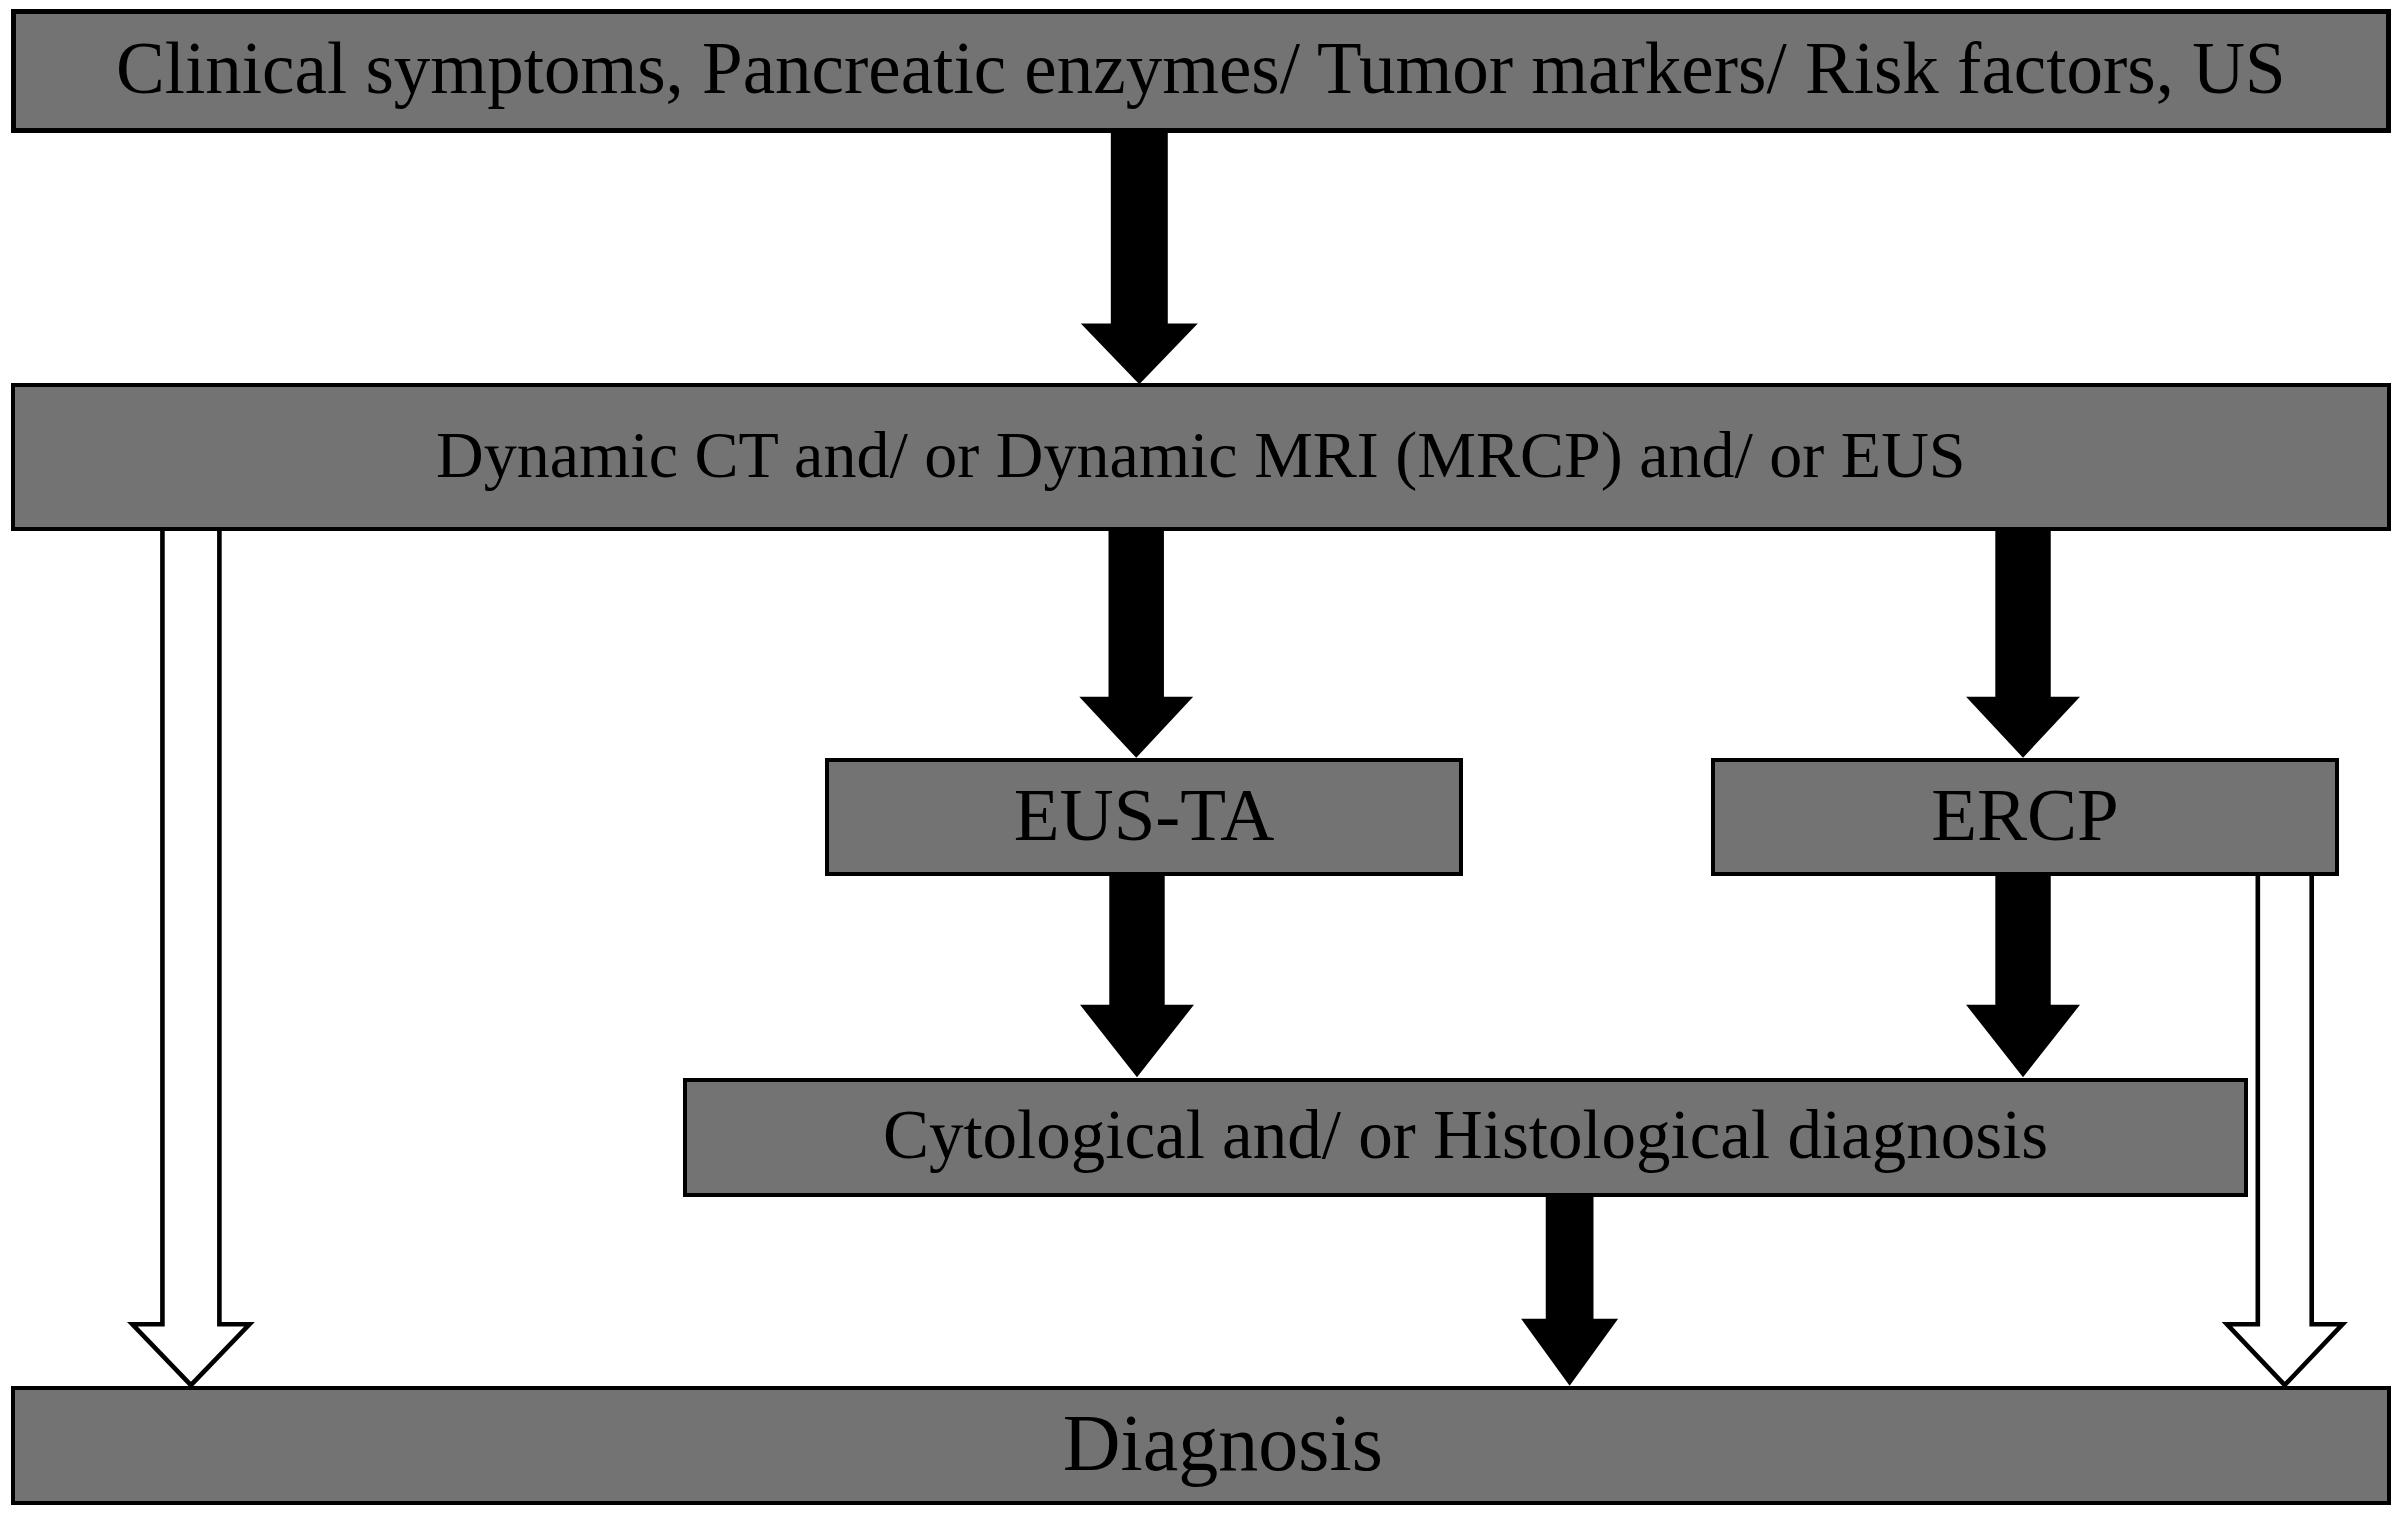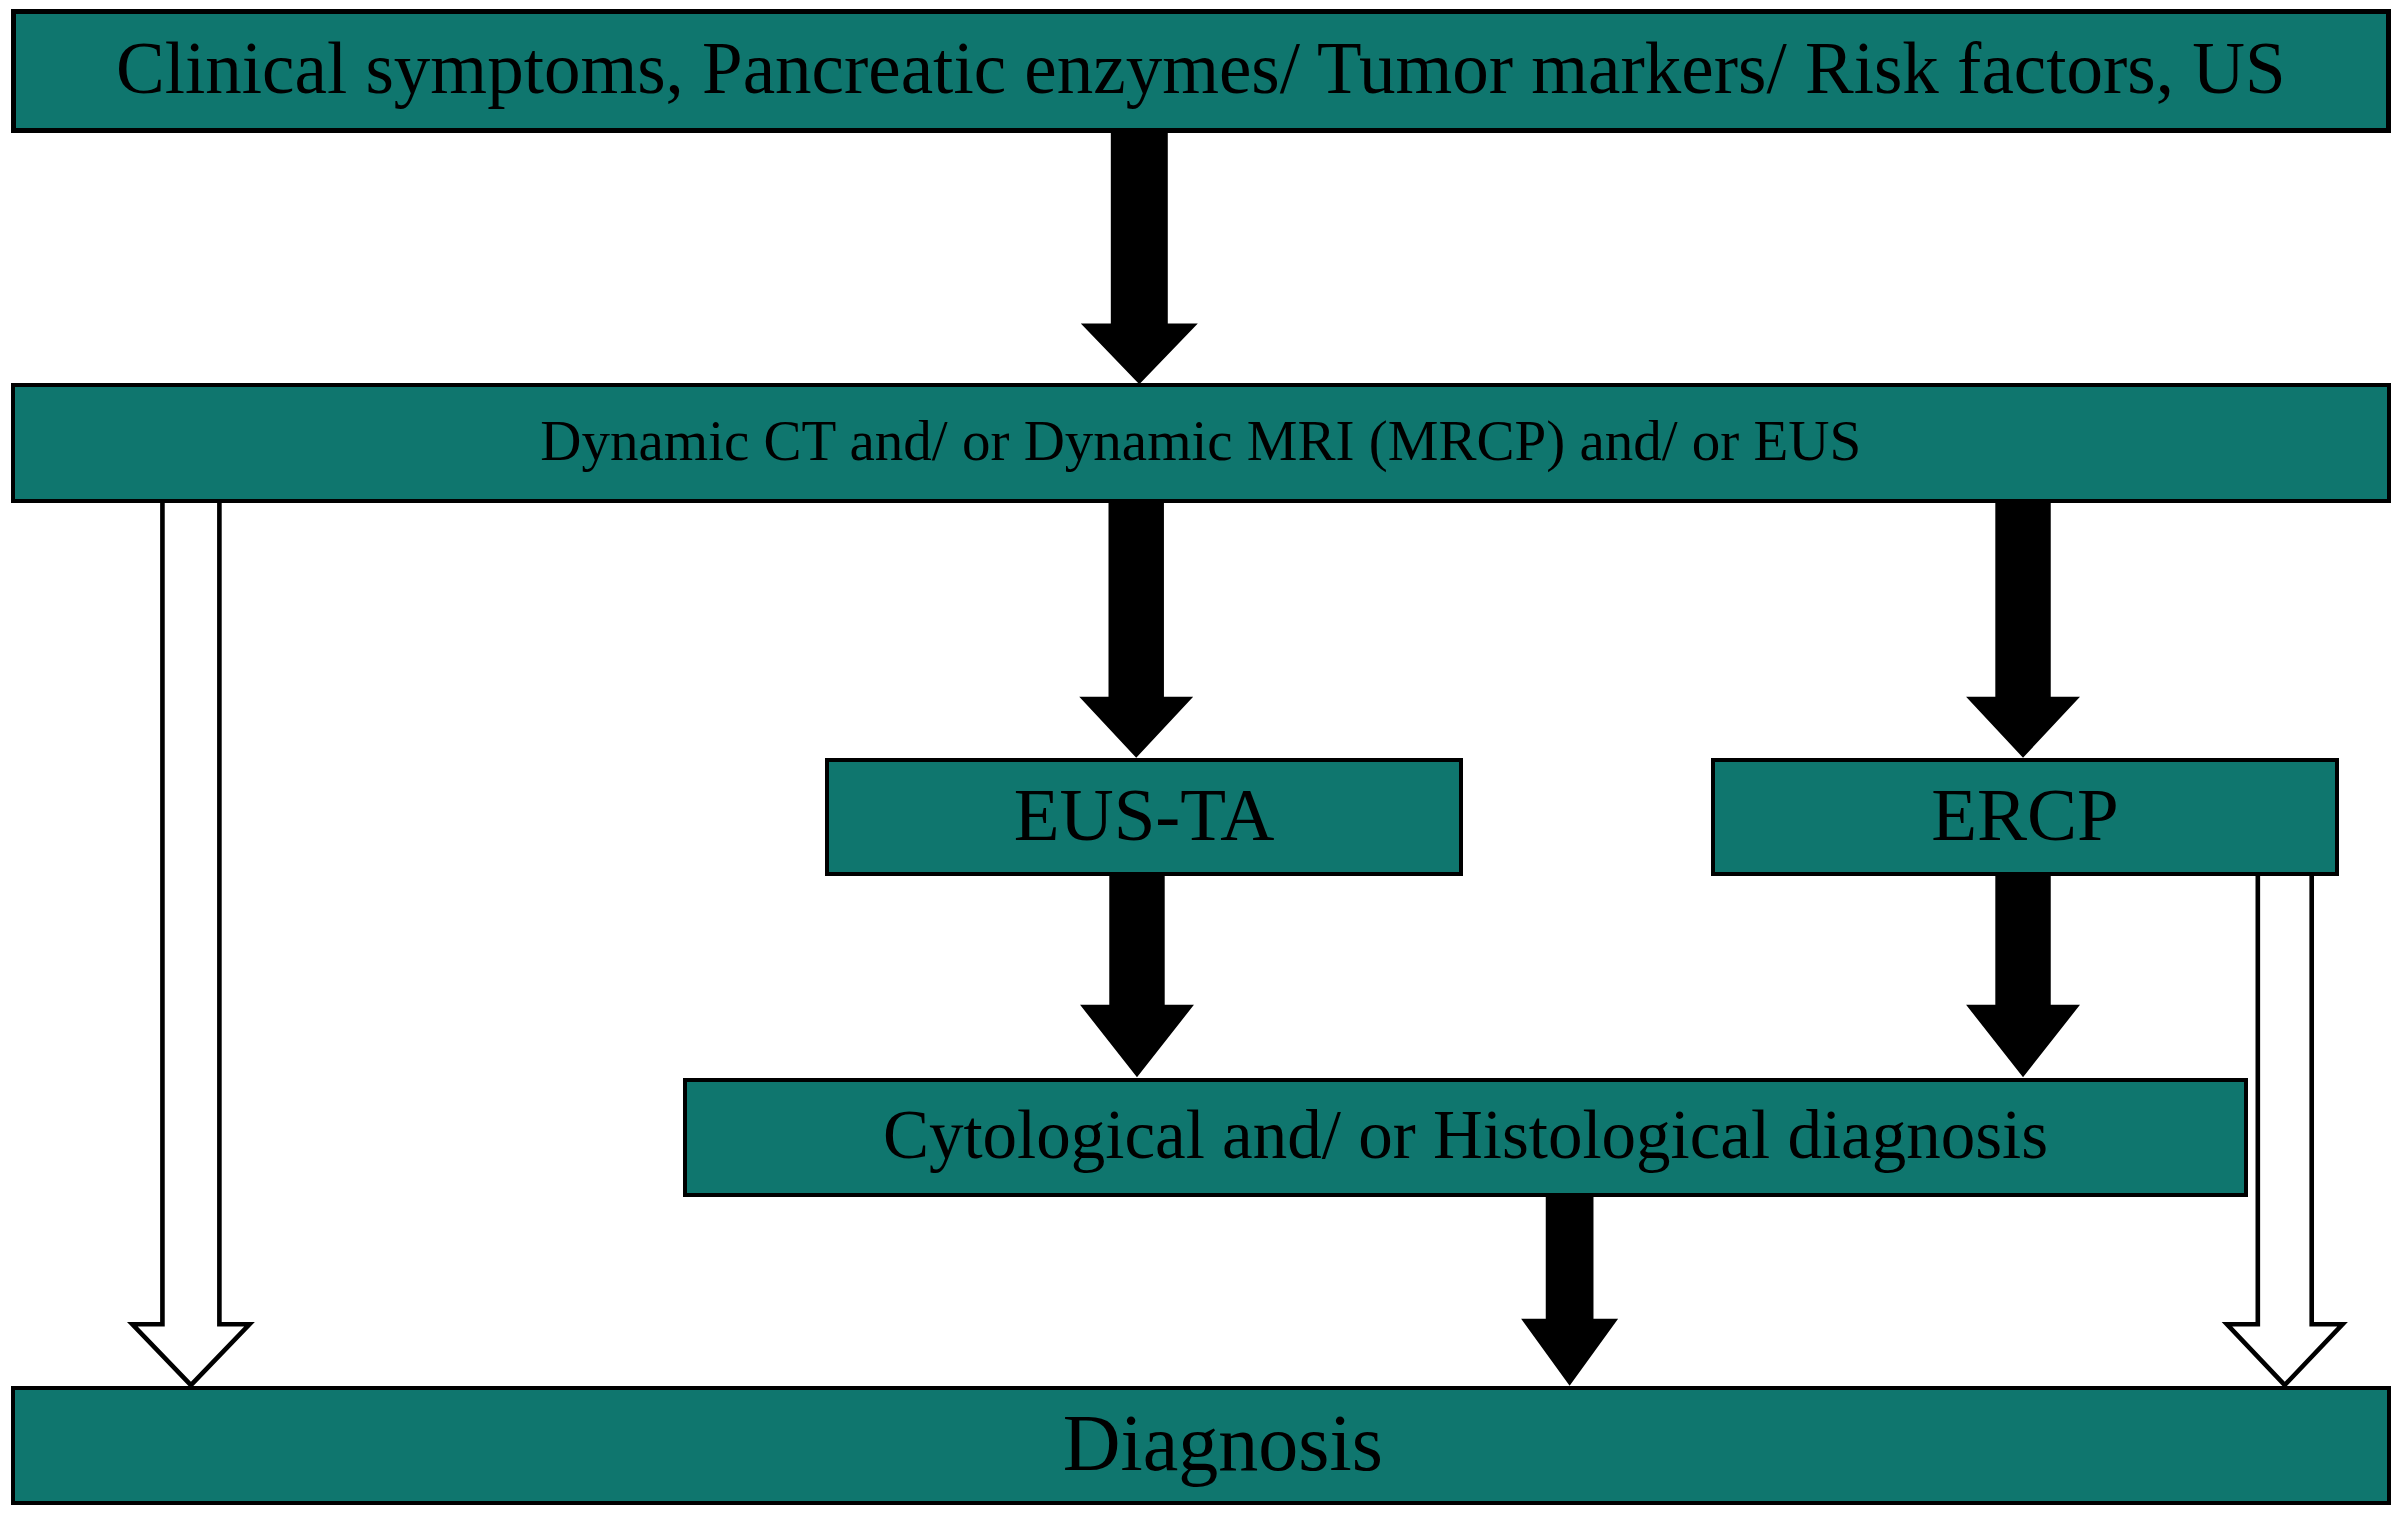--- a/index.html
+++ b/index.html
@@ -31,32 +31,32 @@
   .arrow-outline {
     fill: #ffffff;
     stroke: #000000;
     stroke-width: 6;
     stroke-linejoin: miter;
   }
   .node {
     position: absolute;
     z-index: 2;
     box-sizing: border-box;
-    background: #0f766e;
+    background: #737373;
     border: 4.6px solid #000000;
     display: flex;
     align-items: center;
     justify-content: center;
     text-align: center;
     white-space: nowrap;
     line-height: 1;
   }
   .node span { display: inline-block; padding-bottom: 4.6px; }
   .node-symptoms  { left: 10.8px;   top: 9.2px;   width: 2380px; height: 124px; font-size: 73px;  border-width: 5.4px; }
-  .node-imaging   { left: 10.8px;   top: 383px;  width: 2380px; height: 120px; font-size: 57px; }
+  .node-imaging   { left: 10.8px;   top: 383px;  width: 2380px; height: 148px; font-size: 66px; }
   .node-eusta     { left: 825px; top: 758px;  width: 638px;  height: 118px; font-size: 75px; }
   .node-ercp      { left: 1711px; top: 758px;  width: 628px;  height: 118px; font-size: 75px; }
   .node-cytology  { left: 683px;  top: 1078px; width: 1565px; height: 119px; font-size: 69px; }
   .node-diagnosis { left: 10.8px;   top: 1386px; width: 2380px; height: 119px; font-size: 80px; padding-left: 44px; }
 </style>
 </head>
 <body>
 
 <div class="canvas">
 

